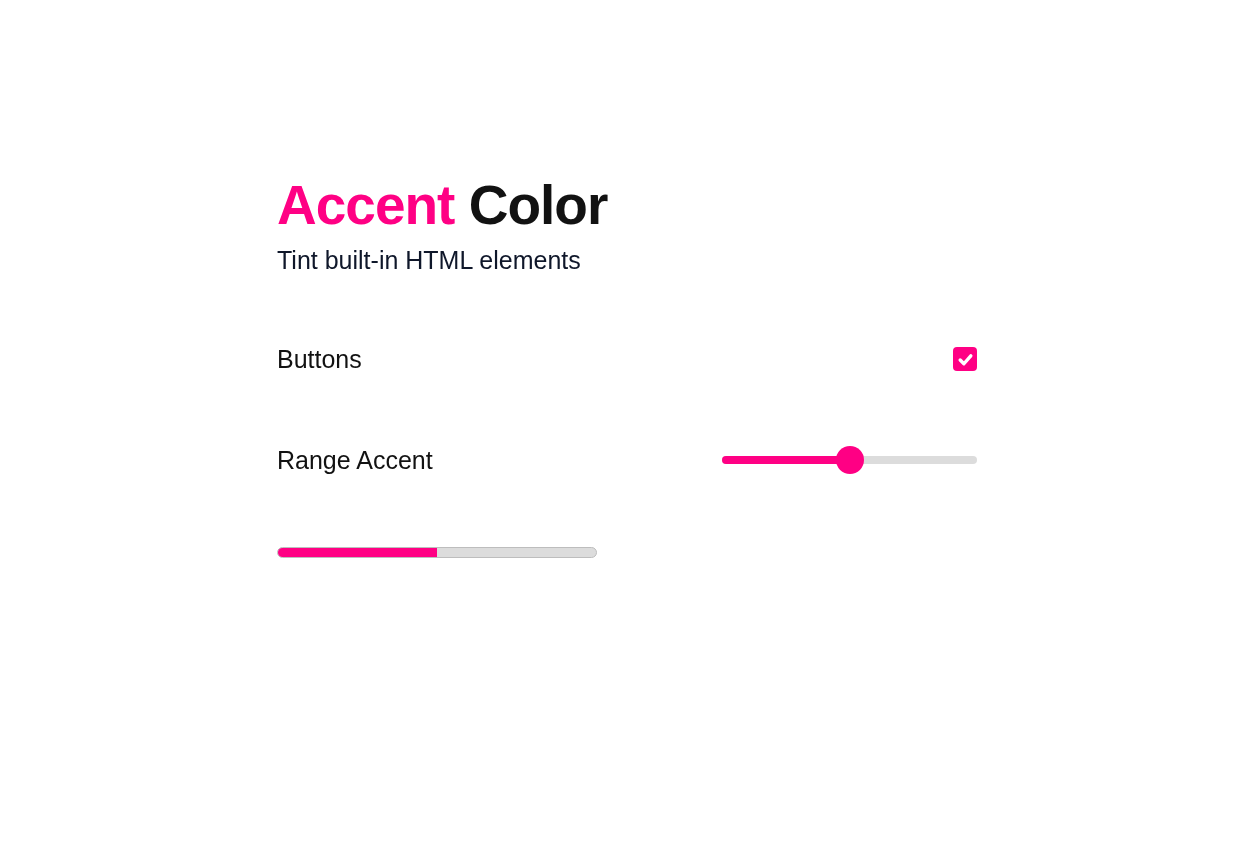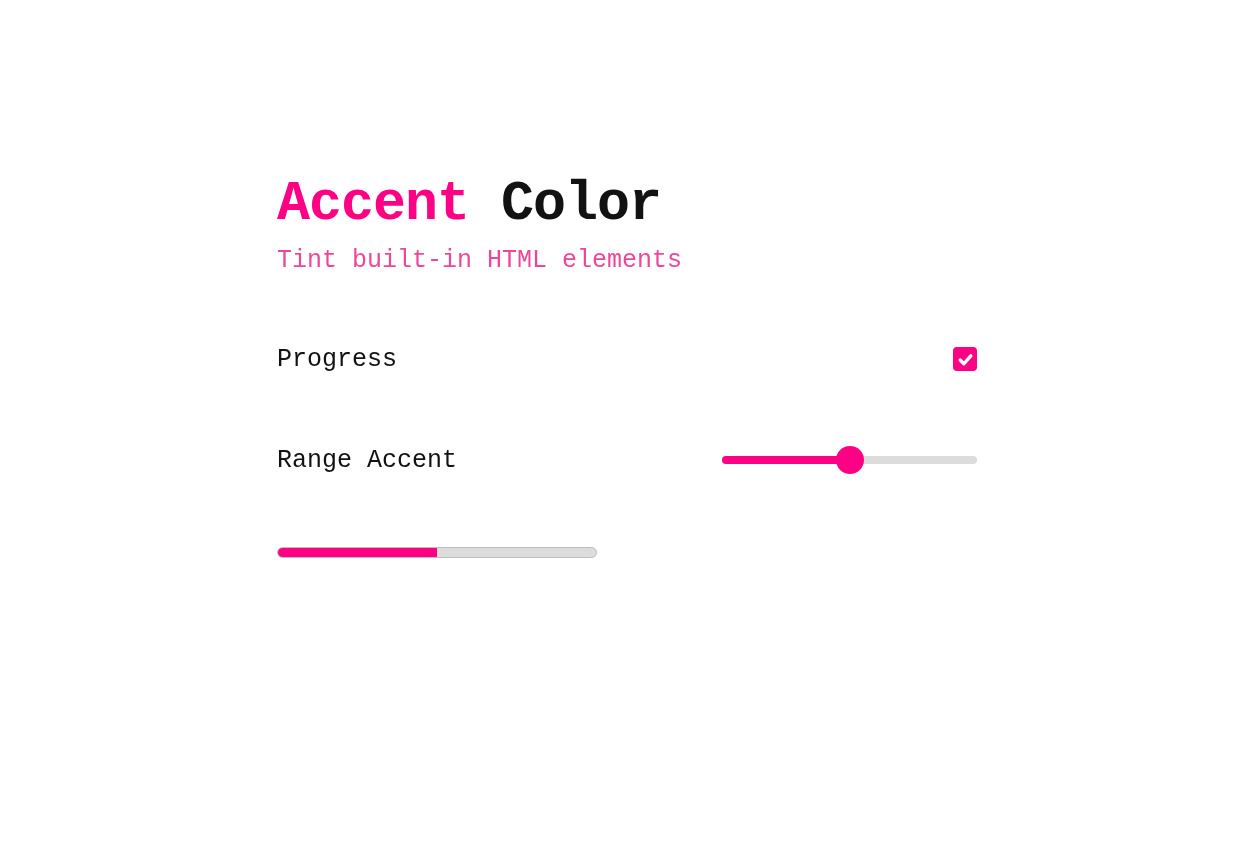--- a/index.html
+++ b/index.html
@@ -12,35 +12,34 @@
       height: 858px;
       background: #ffffff;
       font-family: -apple-system, BlinkMacSystemFont, "Segoe UI", Helvetica, Arial, sans-serif;
       display: flex;
       justify-content: center;
       align-items: flex-start;
       padding-top: 175px;
     }
     .container {
       width: 700px;
-      font-family: Liberation Mono, monospace;
     }
     .title {
       font-size: 55px;
       font-weight: 800;
       letter-spacing: -1px;
       color: #121212;
       line-height: 1.1;
     }
     .title .accent {
       color: #ff0084;
     }
     .subtitle {
       font-size: 25px;
-      color: #ec4899;
+      color: #0f172a;
       margin-top: 10px;
     }
     .items {
       margin-top: 70px;
     }
     .row {
       display: flex;
       justify-content: space-between;
       align-items: center;
       margin-bottom: 72px;
@@ -155,21 +154,21 @@
 
 <div class="container">
   <h1 class="title">
     <span class="accent">Accent</span><span> Color</span>
   </h1>
   <p class="subtitle">Tint built-in HTML elements</p>
 
   <div class="items">
 
     <div class="row">
-      <span class="row-label">Progress</span>
+      <span class="row-label">Buttons</span>
       <div class="controls">
         <div class="checkbox">
           <svg viewBox="0 0 16 16">
             <polyline points="3,8.5 6.5,12 13,4.5"></polyline>
           </svg>
         </div>
       </div>
     </div>
 
 

